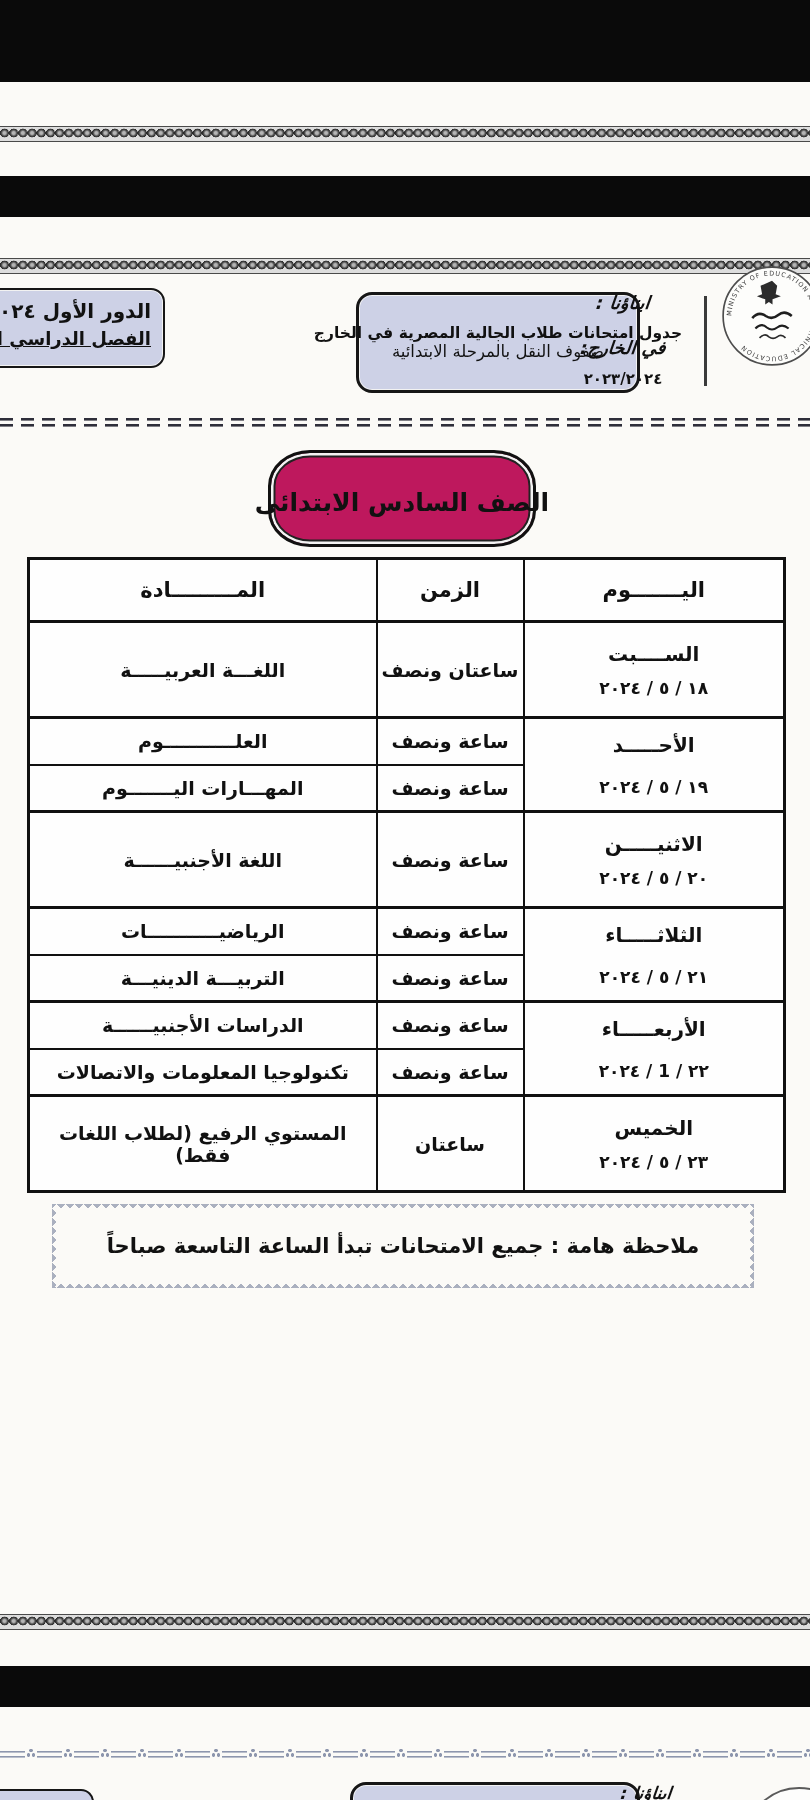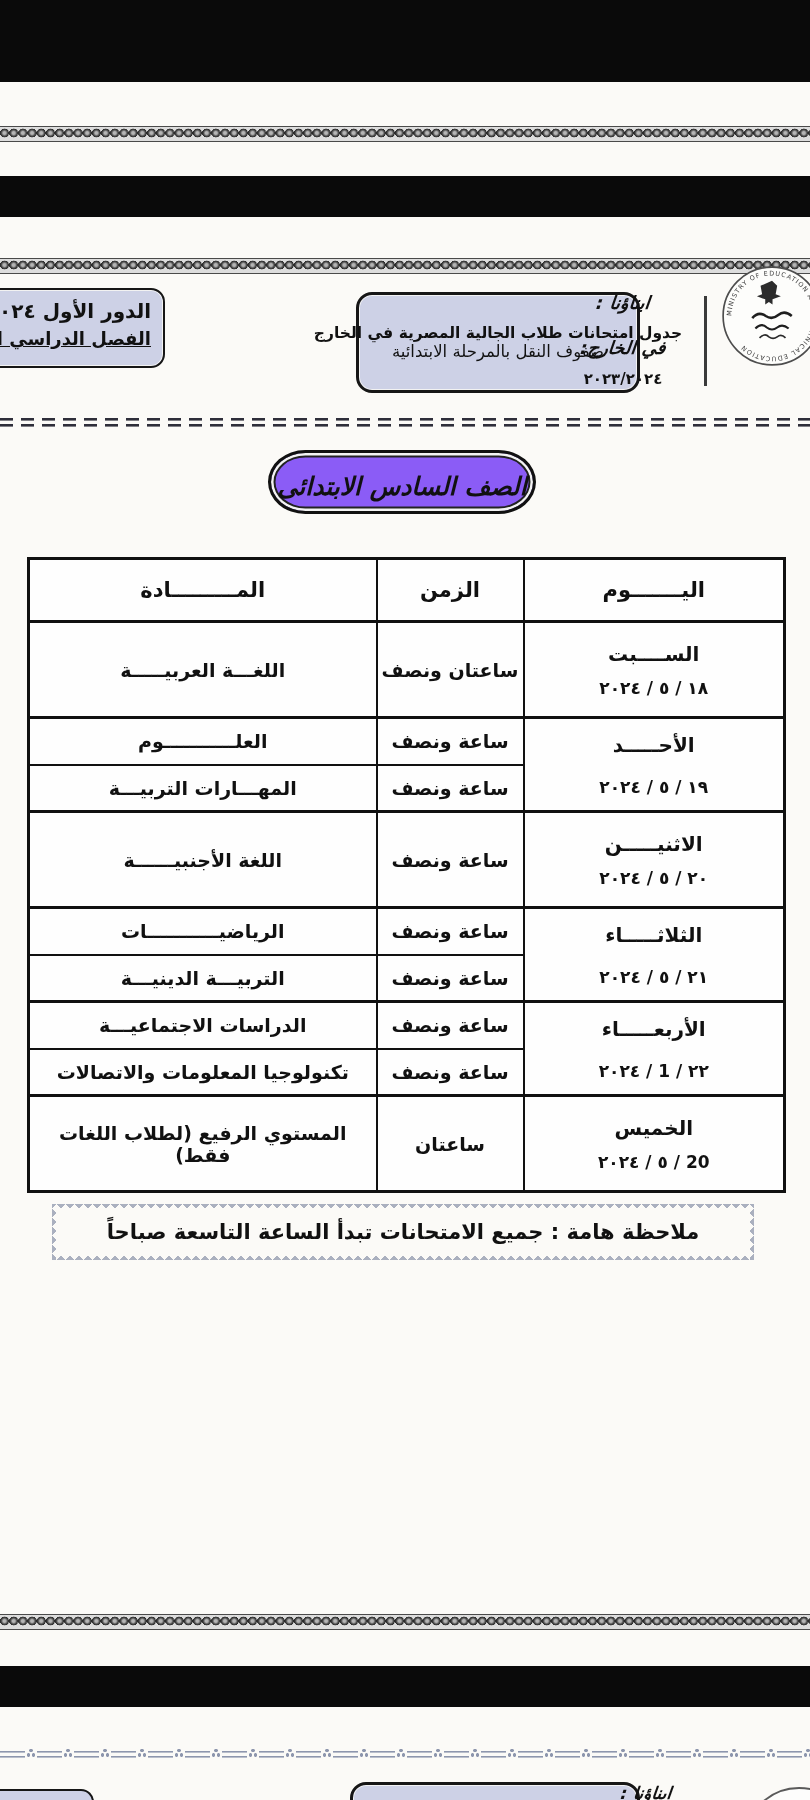--- a/index.html
+++ b/index.html
@@ -46,24 +46,24 @@
   .left-box .l1{font-size:20px;font-weight:bold;white-space:nowrap;}
   .left-box .l2{font-size:18px;font-weight:bold;white-space:nowrap;text-decoration:underline;margin-top:5px;}
   .hdr-right{left:556px;top:292px;width:134px;direction:rtl;text-align:center;}
   .hdr-right .cal1{font-size:18px;font-weight:bold;font-style:italic;transform:skewX(-6deg);}
   .hdr-right .cal2{font-size:18px;font-weight:bold;font-style:italic;transform:skewX(-6deg);margin-top:24px;}
   .hdr-right .yr{font-size:15px;font-weight:bold;margin-top:12px;letter-spacing:1px;}
   .vline{left:704px;top:296px;width:2.5px;height:90px;background:#3a3a3a;}
   .seal{left:720px;top:264px;width:104px;height:104px;}
   
   .bubble{
-    left:268px;top:450px;width:268px;height:64px;box-sizing:border-box;
-    background:#8b5cf6;border:3.5px solid #111;border-radius:42px/36px;
+    left:268px;top:450px;width:268px;height:97px;box-sizing:border-box;
+    background:#be185d;border:3.5px solid #111;border-radius:42px/36px;
     box-shadow:inset 0 0 0 2.5px #f3f3f3, inset 0 0 0 4.5px #222;
-    display:flex;align-items:center;justify-content:center;direction:rtl;font-style:italic;
+    display:flex;align-items:center;justify-content:center;direction:rtl;
   }
   .bubble .txt{font-size:25px;font-weight:bold;white-space:nowrap;padding-top:8px;}
   
   table.sched{
     position:absolute;left:27px;top:557px;width:756px;
     border-collapse:collapse;direction:rtl;table-layout:fixed;
     background:#fefefe;
   }
   table.sched,table.sched th,table.sched td{border:2.2px solid #111;}
   table.sched{border:3.2px solid #111;}
@@ -72,21 +72,21 @@
   table.sched col.c-time{width:147px;}
   table.sched col.c-subj{width:348px;}
   table.sched td{text-align:center;vertical-align:middle;font-weight:bold;font-size:19px;padding:0 4px;}
   tr.single{height:96px;}
   tr.sub-h{height:47px;}
   tr.group-start td{border-top-width:3.2px;}
   .day-name{font-size:20px;font-weight:bold;}
   .day-date{font-size:17px;font-weight:bold;margin-top:12px;letter-spacing:1px;}
   td.tight .day-date{margin-top:20px;}
   
-  .note-wrap{left:52px;top:1204px;width:702px;height:56px;}
+  .note-wrap{left:52px;top:1204px;width:702px;height:84px;}
   .zz{position:absolute;background-repeat:repeat-x;}
   .zz-h{left:0;width:100%;height:8px;
     background-image:linear-gradient(135deg,#aab0bf 25%,transparent 25%),linear-gradient(225deg,#aab0bf 25%,transparent 25%);
     background-size:9px 8px;}
   .zz-top{top:0;}
   .zz-bot{bottom:0;transform:scaleY(-1);}
   .zz-v{top:0;height:100%;width:8px;background-repeat:repeat-y;
     background-image:linear-gradient(45deg,#aab0bf 25%,transparent 25%),linear-gradient(135deg,#aab0bf 25%,transparent 25%);
     background-size:8px 9px;}
   .zz-left{left:0;}
@@ -188,21 +188,21 @@
       <tr class="group-start sub-h">
         <td rowspan="2" class="tight">
           <div class="day-name">الأحـــــد</div>
           <div class="day-date">١٩ / ٥ / ٢٠٢٤</div>
         </td>
         <td>ساعة ونصف</td>
         <td>العلـــــــــــوم</td>
       </tr>
       <tr class="sub-h">
         <td>ساعة ونصف</td>
-        <td>المهـــارات التربيـــة</td>
+        <td>المهـــارات اليـــــــوم</td>
       </tr>
       <tr class="group-start single">
         <td rowspan="1">
           <div class="day-name">الاثنيـــــن</div>
           <div class="day-date">٢٠ / ٥ / ٢٠٢٤</div>
         </td>
         <td>ساعة ونصف</td>
         <td>اللغة الأجنبيــــــة</td>
       </tr>
       <tr class="group-start sub-h">
@@ -216,30 +216,30 @@
       <tr class="sub-h">
         <td>ساعة ونصف</td>
         <td>التربيـــة الدينيـــة</td>
       </tr>
       <tr class="group-start sub-h">
         <td rowspan="2" class="tight">
           <div class="day-name">الأربعـــــاء</div>
           <div class="day-date">٢٢ / 1 / ٢٠٢٤</div>
         </td>
         <td>ساعة ونصف</td>
-        <td>الدراسات الاجتماعيـــة</td>
+        <td>الدراسات الأجنبيــــــة</td>
       </tr>
       <tr class="sub-h">
         <td>ساعة ونصف</td>
         <td>تكنولوجيا المعلومات والاتصالات</td>
       </tr>
       <tr class="group-start single">
         <td rowspan="1">
           <div class="day-name">الخميس</div>
-          <div class="day-date">20 / ٥ / ٢٠٢٤</div>
+          <div class="day-date">٢٣ / ٥ / ٢٠٢٤</div>
         </td>
         <td>ساعتان</td>
         <td>المستوي الرفيع (لطلاب اللغات فقط)</td>
       </tr>
     </tbody>
 </table>
 
 <div class="abs note-wrap">
   <div class="zz zz-h zz-top"></div>
   <div class="zz zz-h zz-bot"></div>

